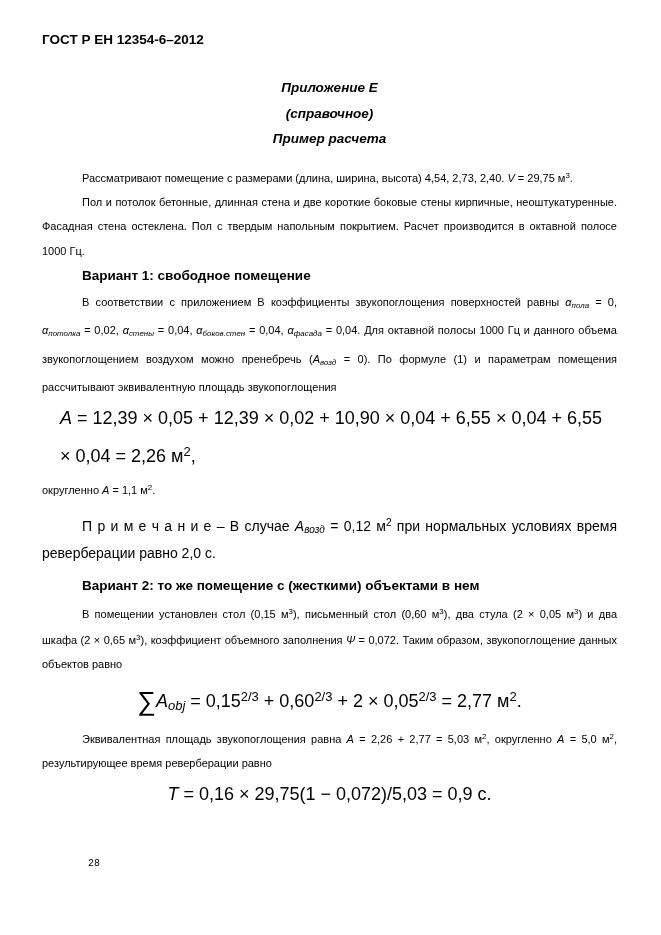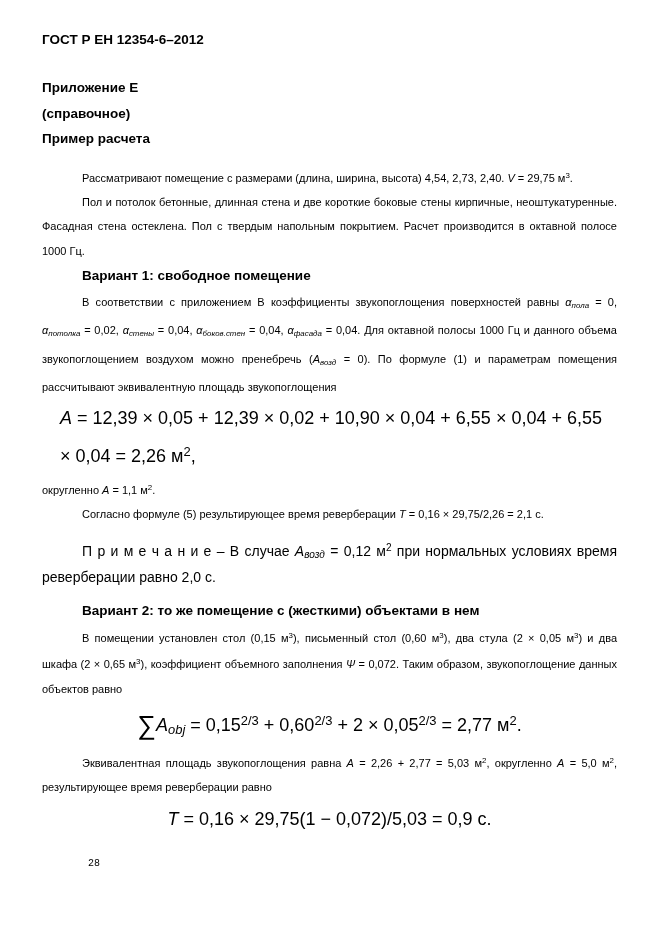--- a/index.html
+++ b/index.html
@@ -4,21 +4,21 @@
 <style>
   html, body { margin: 0; padding: 0; }
   body {
     width: 661px; height: 935px;
     background: #ffffff; color: #000000;
     font-family: "Liberation Sans", "DejaVu Sans", sans-serif;
     position: relative; overflow: hidden;
   }
   .page { position: absolute; inset: 0; padding: 32px 44px 0 42px; box-sizing: border-box; }
   .doc-header { font-size: 13.5px; font-weight: bold; line-height: 16px; margin-bottom: 27px; }
-  .center-head { font-size: 13.5px; font-weight: bold; text-align: left; line-height: 25.5px; }
+  .center-head { font-size: 13.5px; font-weight: bold; text-align: center; line-height: 25.5px; font-style: italic; }
   .body-p { font-size: 11px; line-height: 24.5px; text-align: justify; margin: 0; }
   .indent { text-indent: 40px; }
   .variant-head { font-size: 13.5px; font-weight: bold; line-height: 24.5px; padding-left: 40px; margin: 1px 0; }
   .formula { font-size: 18px; line-height: 33px; margin: 3px 0; }
   .formula-left { padding-left: 18px; }
   .formula-center { text-align: center; }
   .note-p { font-size: 14px; line-height: 22.5px; text-align: justify; margin: 10px 0; }
   .page-number { position: absolute; left: 88px; top: 858px; font-size: 10px; font-family: Liberation Mono, monospace; }
   .run-i { font-style: italic; }
   .run-subi { font-size: 0.72em; vertical-align: -0.25em; font-style: italic; }
@@ -41,21 +41,20 @@
   <p class="body-p indent"><span>Пол и потолок бетонные, длинная стена и две короткие боковые стены кирпичные, неоштукатуренные. Фасадная стена остеклена. Пол с твердым напольным покрытием. Расчет производится в октавной полосе 1000 Гц.</span></p>
 
   <div class="variant-head">Вариант 1: свободное помещение</div>
 
   <p class="body-p indent"><span>В соответствии с приложением В коэффициенты звукопоглощения поверхностей равны </span><span class="run-i">α</span><span class="run-subi">пола</span><span> = 0, </span><span class="run-i">α</span><span class="run-subi">потолка</span><span> = 0,02, </span><span class="run-i">α</span><span class="run-subi">стены</span><span> = 0,04, </span><span class="run-i">α</span><span class="run-subi">боков.стен</span><span> = 0,04, </span><span class="run-i">α</span><span class="run-subi">фасада</span><span> = 0,04. Для октавной полосы 1000 Гц и данного объема звукопоглощением воздухом можно пренебречь (</span><span class="run-i">A</span><span class="run-subi">возд</span><span> = 0). По формуле (1) и параметрам помещения рассчитывают эквивалентную площадь звукопоглощения</span></p>
 
   <div class="formula formula-left"><span class="run-i">A</span><span> = 12,39 × 0,05 + 12,39 × 0,02 + 10,90 × 0,04 + 6,55 × 0,04 + 6,55 × 0,04 = 2,26 м</span><span class="run-sup">2</span><span>,</span></div>
 
   <p class="body-p"><span>округленно </span><span class="run-i">A</span><span> = 1,1 м</span><span class="run-sup">2</span><span>.</span></p>
 
-  <p class="body-p indent"><span>Согласно формуле (5) результирующее время реверберации </span><span class="run-i">T</span><span> = 0,16 × 29,75/2,26 = 2,1 с.</span></p>
 
   <p class="note-p indent"><span>П р и м е ч а н и е – В случае </span><span class="run-i">A</span><span class="run-subi">возд</span><span> = 0,12 м</span><span class="run-sup">2</span><span> при нормальных условиях время реверберации равно 2,0 с.</span></p>
 
   <div class="variant-head">Вариант 2: то же помещение с (жесткими) объектами в нем</div>
 
   <p class="body-p indent"><span>В помещении установлен стол (0,15 м</span><span class="run-sup">3</span><span>), письменный стол (0,60 м</span><span class="run-sup">3</span><span>), два стула (2 × 0,05 м</span><span class="run-sup">3</span><span>) и два шкафа (2 × 0,65 м</span><span class="run-sup">3</span><span>), коэффициент объемного заполнения </span><span class="run-i">Ψ</span><span> = 0,072. Таким образом, звукопоглощение данных объектов равно</span></p>
 
   <div class="formula formula-center"><span class="run-sum">∑</span><span class="run-i">A</span><span class="run-subi">obj</span><span> = 0,15</span><span class="run-sup">2/3</span><span> + 0,60</span><span class="run-sup">2/3</span><span> + 2 × 0,05</span><span class="run-sup">2/3</span><span> = 2,77 м</span><span class="run-sup">2</span><span>.</span></div>
 
   <p class="body-p indent"><span>Эквивалентная площадь звукопоглощения равна </span><span class="run-i">A</span><span> = 2,26 + 2,77 = 5,03 м</span><span class="run-sup">2</span><span>, округленно </span><span class="run-i">A</span><span> = 5,0 м</span><span class="run-sup">2</span><span>, результирующее время реверберации равно</span></p>

